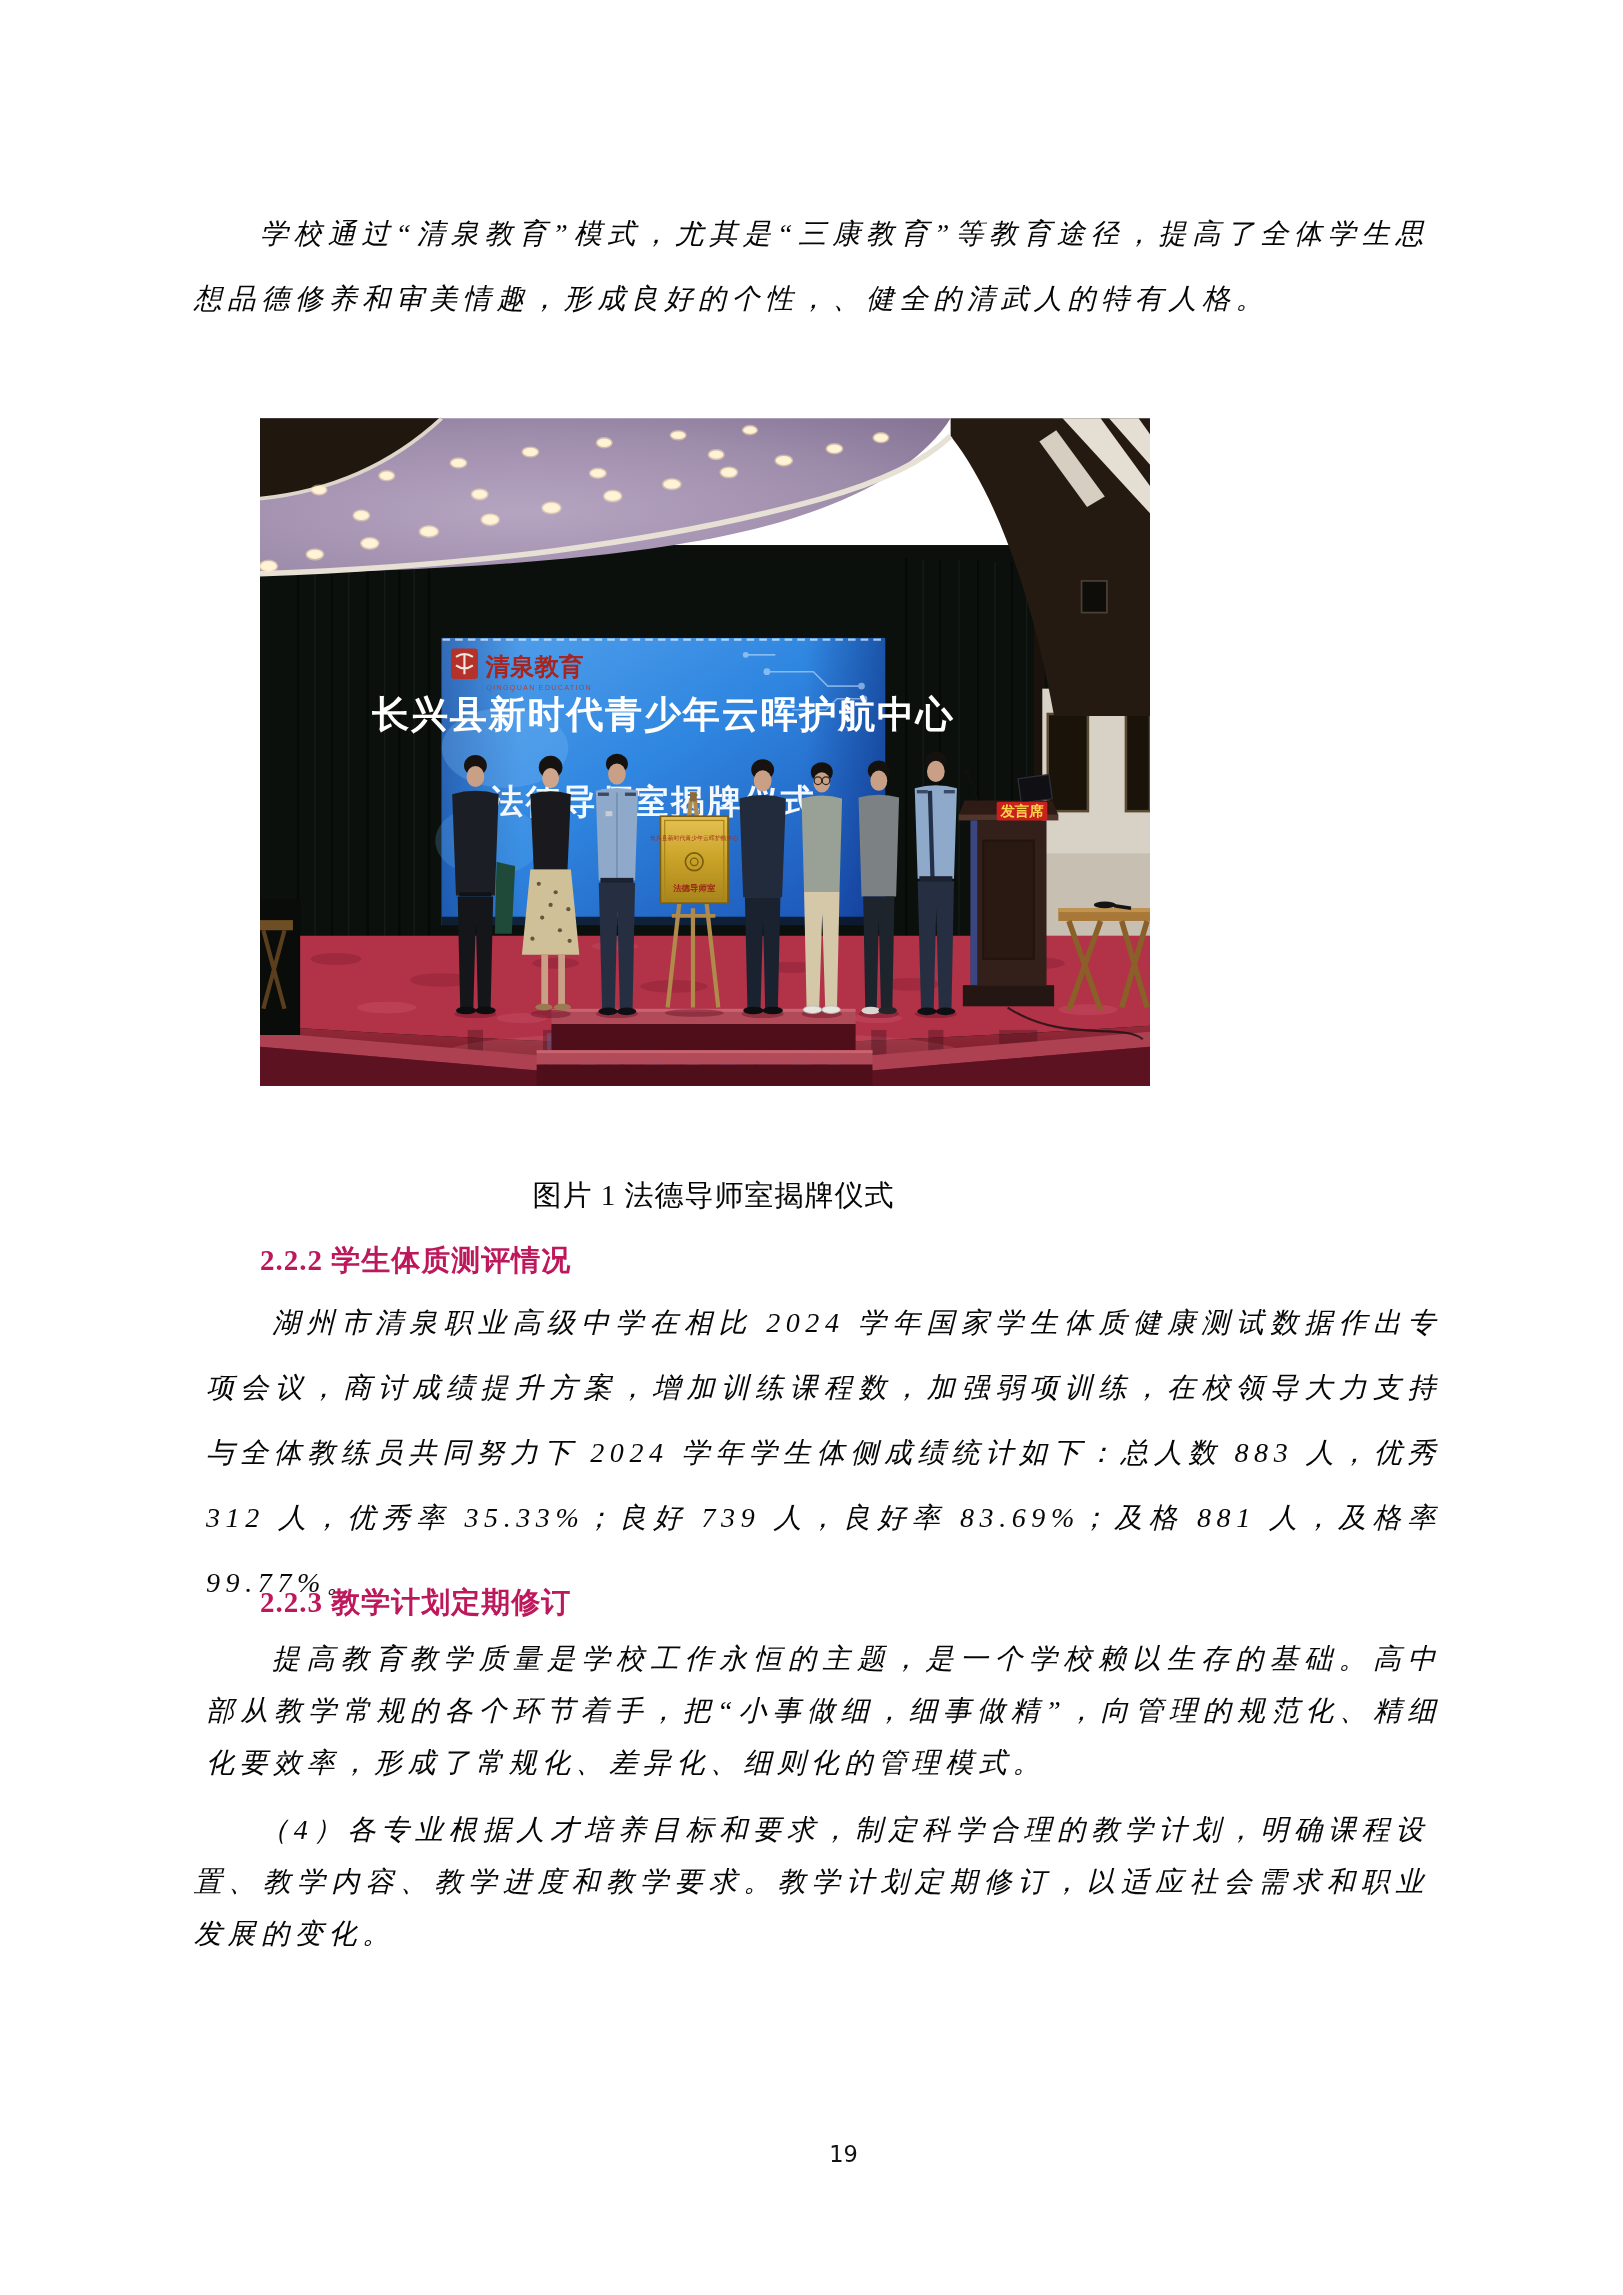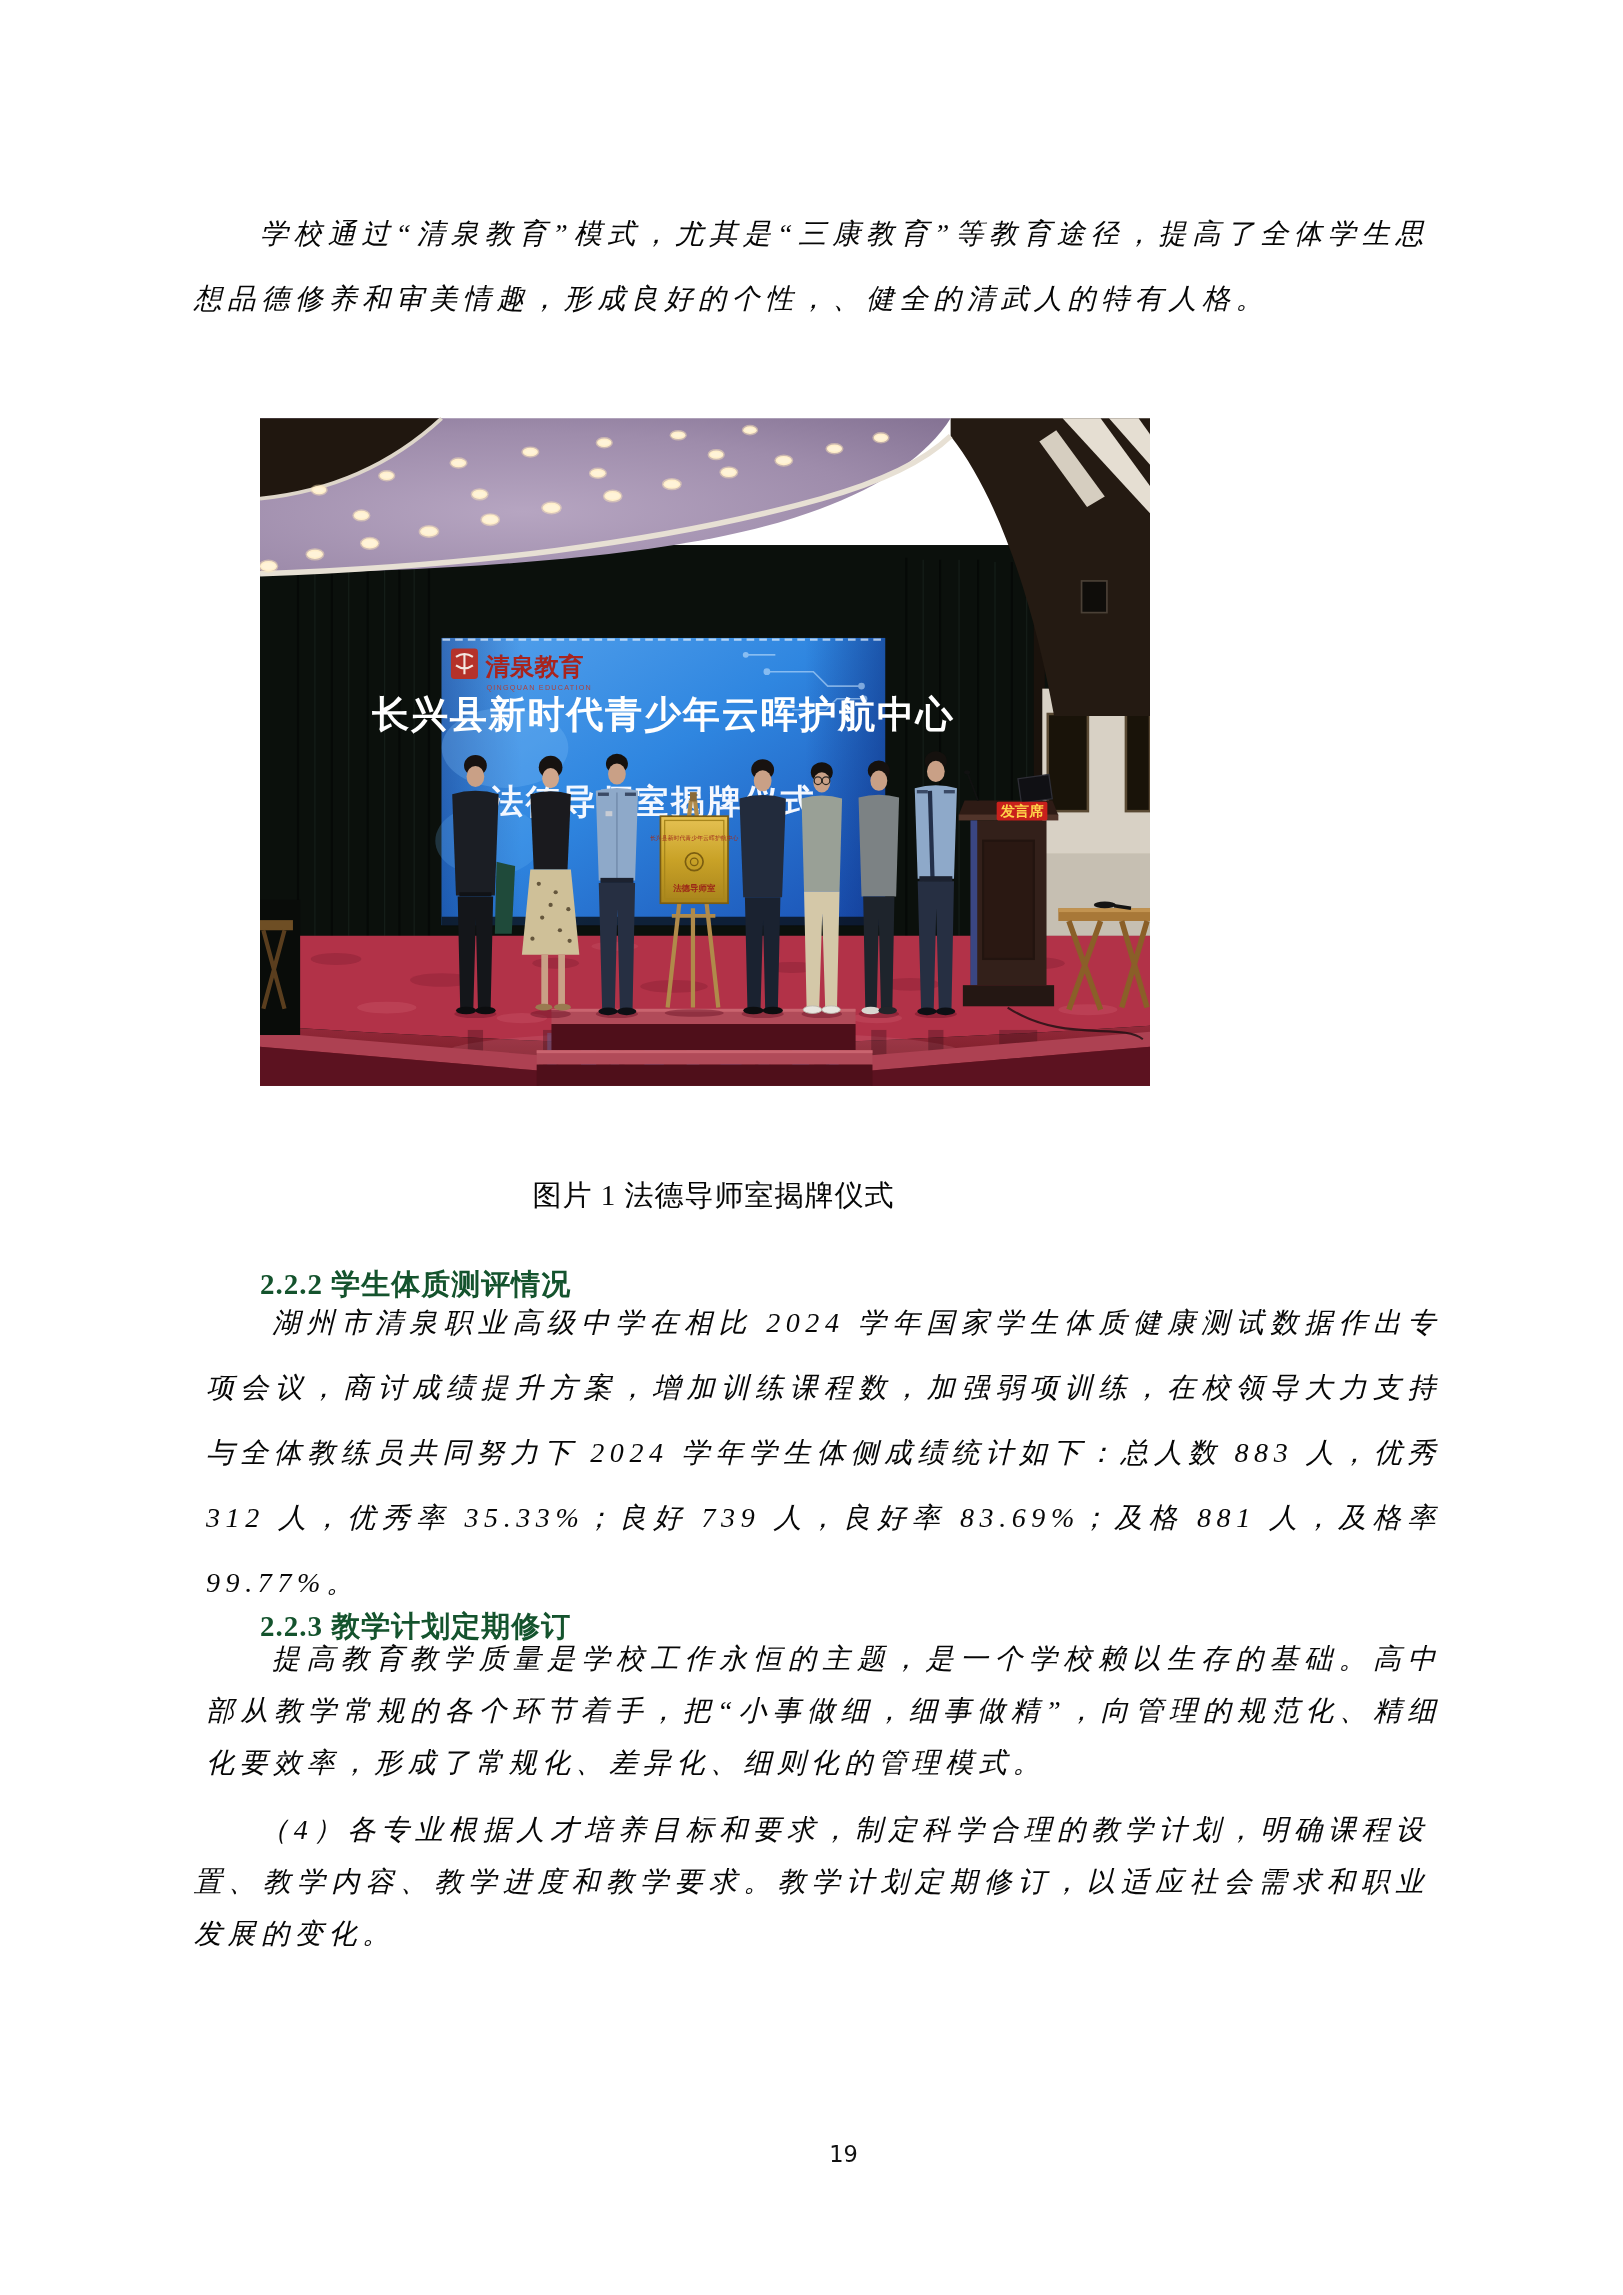--- a/index.html
+++ b/index.html
@@ -23,22 +23,21 @@
     font-style:italic;
   }
   .pitch-wide{line-height:65px;}
   .pitch-narrow{line-height:52px;}
   .heading{
     position:absolute;
     left:194px;width:1235px;
     padding-left:66px;box-sizing:border-box;
     font-size:29px;font-weight:700;
     letter-spacing:1px;
-    color:#14532d;
-    margin-top:24px;
+    color:#be185d;
   }
   .caption{
     position:absolute;
     left:0;width:1427px;
     text-align:center;
     font-size:29px;letter-spacing:1px;
     color:#070707;
   }
   .pagenum{
     position:absolute;

